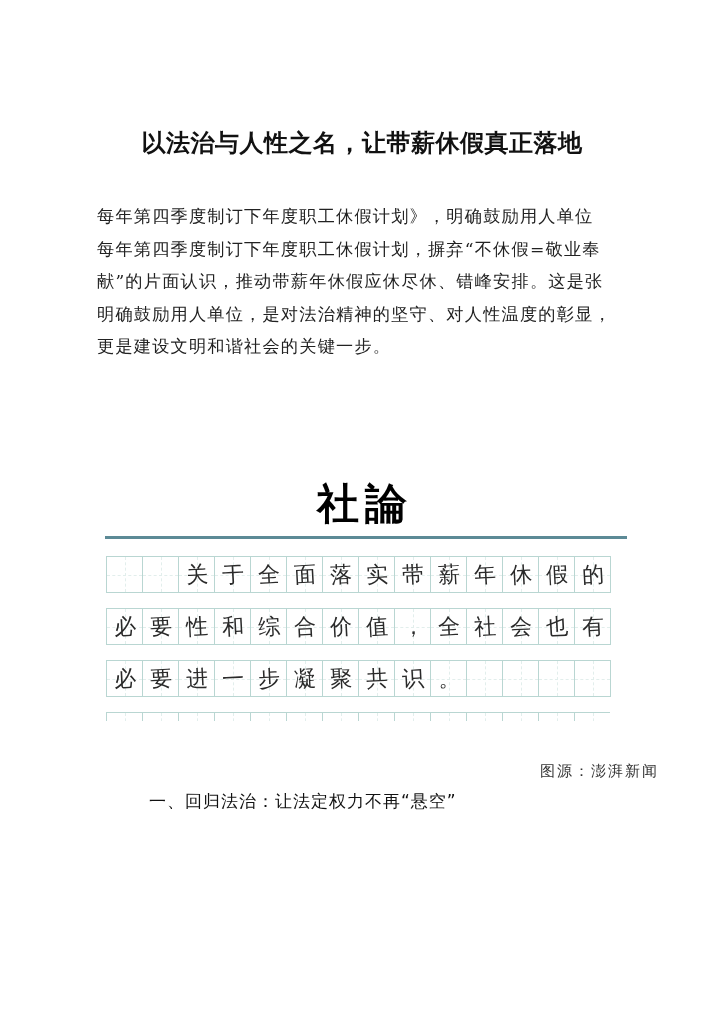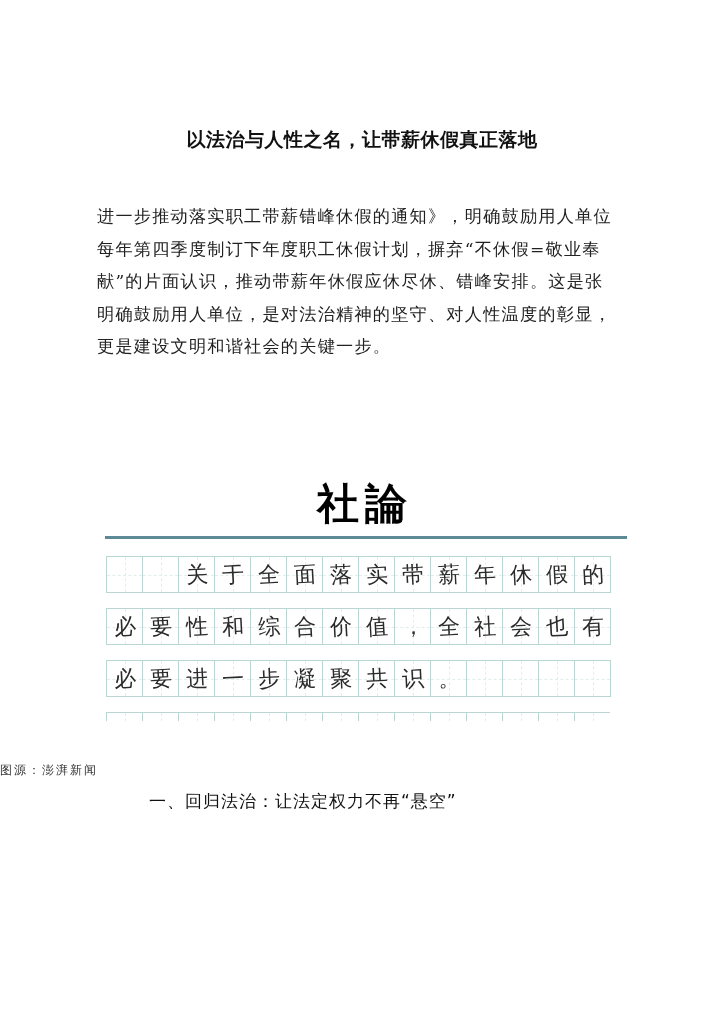--- a/index.html
+++ b/index.html
@@ -1,21 +1,21 @@
 <!DOCTYPE html>
 <html><head>
 <meta charset="utf-8">
 <style>
   html, body { margin: 0; padding: 0; background: #ffffff; }
   body { width: 724px; height: 1024px; position: relative; overflow: hidden;
          font-family: "DejaVu Serif", "Liberation Serif", serif; color: #1a1a1a; }
   .page { position: absolute; left: 0; top: 0; width: 724px; height: 1024px; background: #fff; }
 
   .title { position: absolute; left: 0; width: 724px; top: 127px; text-align: center;
-           font-family: "DejaVu Serif", serif; font-weight: bold; font-size: 19px;
+           font-family: "DejaVu Serif", serif; font-weight: bold; font-size: 24px;
            letter-spacing: 0.5px; color: #111; }
 
   .para { position: absolute; left: 97px; width: 540px; font-size: 17.2px; line-height: 32.5px;
           color: #222; text-align: justify; letter-spacing: 1.2px; }
   .para .line { display: block; white-space: nowrap; }
   .p1 { top: 200px; }
   .p2 { top: 818px; }
 
   .figure { position: absolute; left: 100px; top: 470px; width: 530px; height: 255px; overflow: hidden; }
   .figure .masthead { position: absolute; left: 0; width: 530px; top: 6px; text-align: center;
@@ -25,35 +25,35 @@
 
   .grid-row { position: absolute; left: 6px; height: 37px; display: flex; }
   .grid-row.partial { height: 9px; overflow: hidden; }
   .cell { width: 37px; height: 37px; box-sizing: border-box; border: 1px solid #b9d6d2;
           margin-right: -1px; position: relative; display: flex; align-items: center; justify-content: center;
           font-family: "DejaVu Sans", sans-serif; font-size: 22px; color: #2a2a2a; font-weight: normal; }
   .cell::before { content: ""; position: absolute; left: 50%; top: 0; bottom: 0; border-left: 1px dashed #e2eeec; }
   .cell::after { content: ""; position: absolute; top: 50%; left: 0; right: 0; border-top: 1px dashed #e2eeec; }
   .cell span { position: relative; z-index: 1; transform: rotate(-3deg); }
 
-  .caption { position: absolute; left: 0; width: 659px; top: 762px; text-align: left;
-             font-size: 12px; color: #333; letter-spacing: 2px; }
+  .caption { position: absolute; left: 0; width: 659px; top: 762px; text-align: right;
+             font-size: 15px; color: #333; letter-spacing: 2px; }
 
   .heading { position: absolute; left: 137px; top: 790px; font-family: "DejaVu Sans", sans-serif;
              font-size: 17px; color: #111; letter-spacing: 1px; margin-left: 12px; }
 </style>
 </head>
 <body>
 
 <div class="page">
 
   <div class="title">以法治与人性之名，让带薪休假真正落地</div>
 
   <div class="para p1">
-    <span class="line">进一步推动落实职工带薪错峰休假的通知》，明确鼓励用人单位</span>
+    <span class="line">每年第四季度制订下年度职工休假计划》，明确鼓励用人单位</span>
     <span class="line">每年第四季度制订下年度职工休假计划，摒弃“不休假=敬业奉</span>
     <span class="line">献”的片面认识，推动带薪年休假应休尽休、错峰安排。这是张</span>
     <span class="line">明确鼓励用人单位，是对法治精神的坚守、对人性温度的彰显，</span>
     <span class="line">更是建设文明和谐社会的关键一步。</span>
   </div>
 
   <div class="figure">
     <div class="masthead">社論</div>
     <div class="rule"></div>
 

